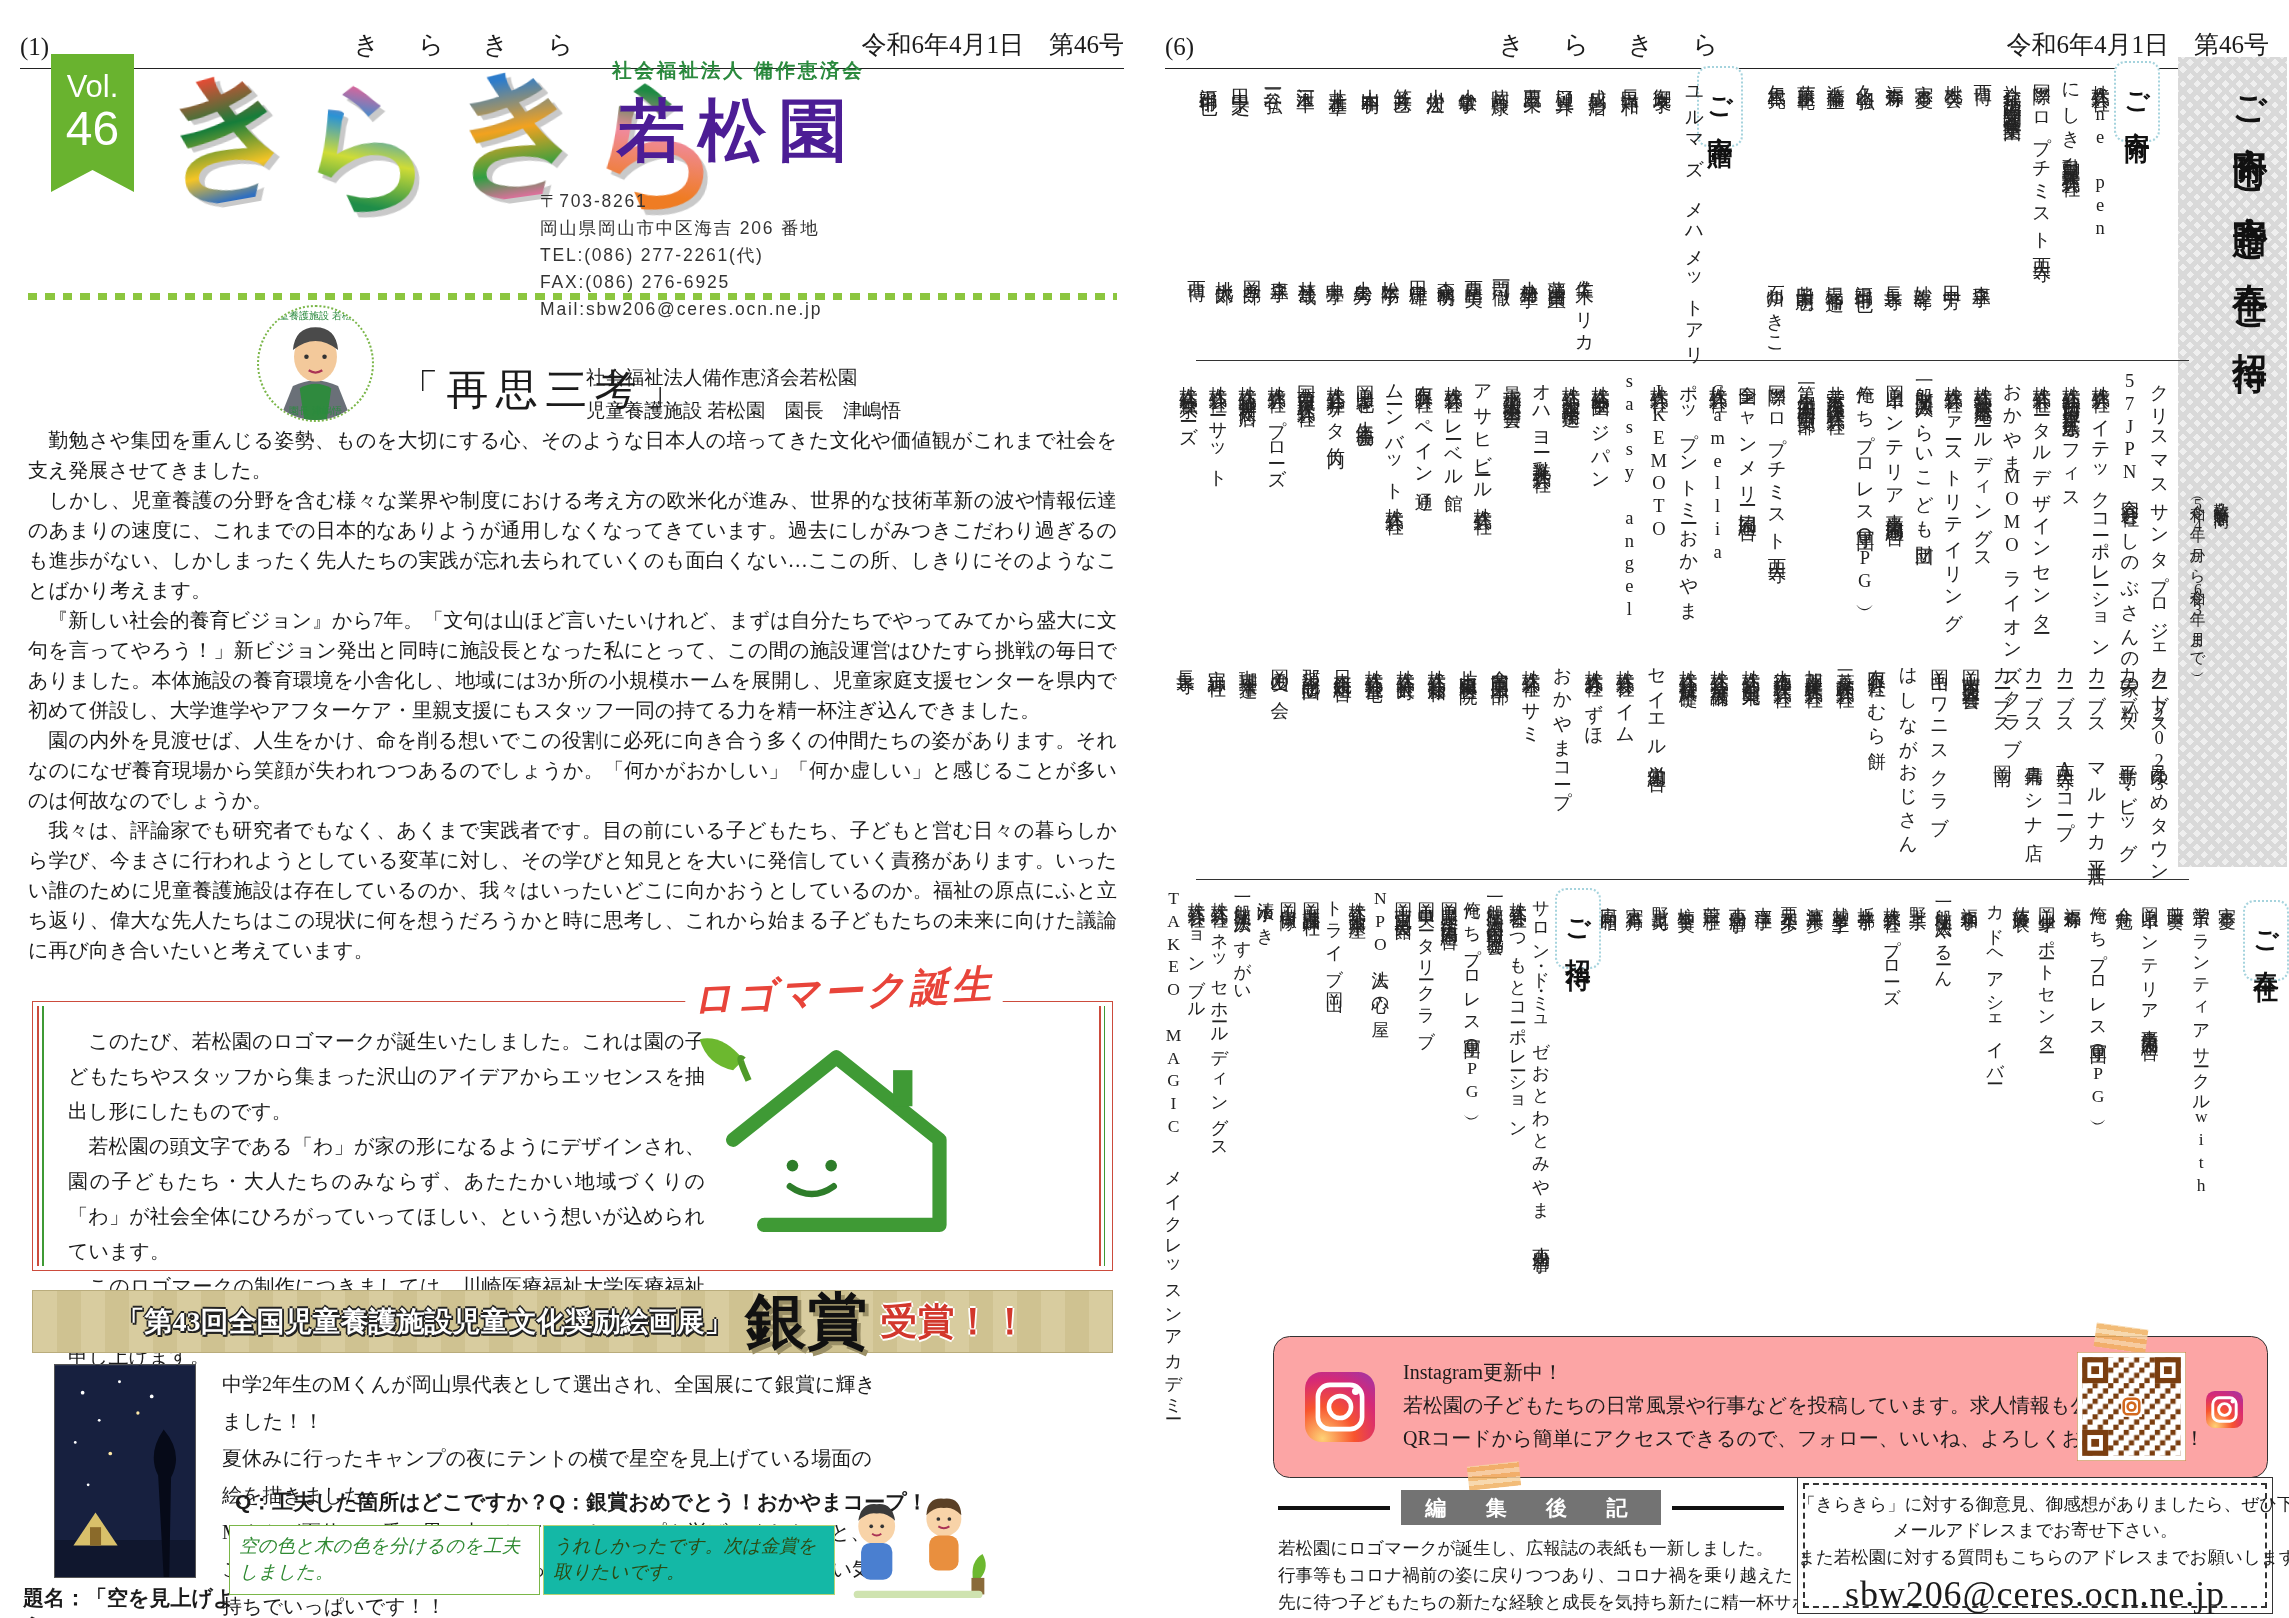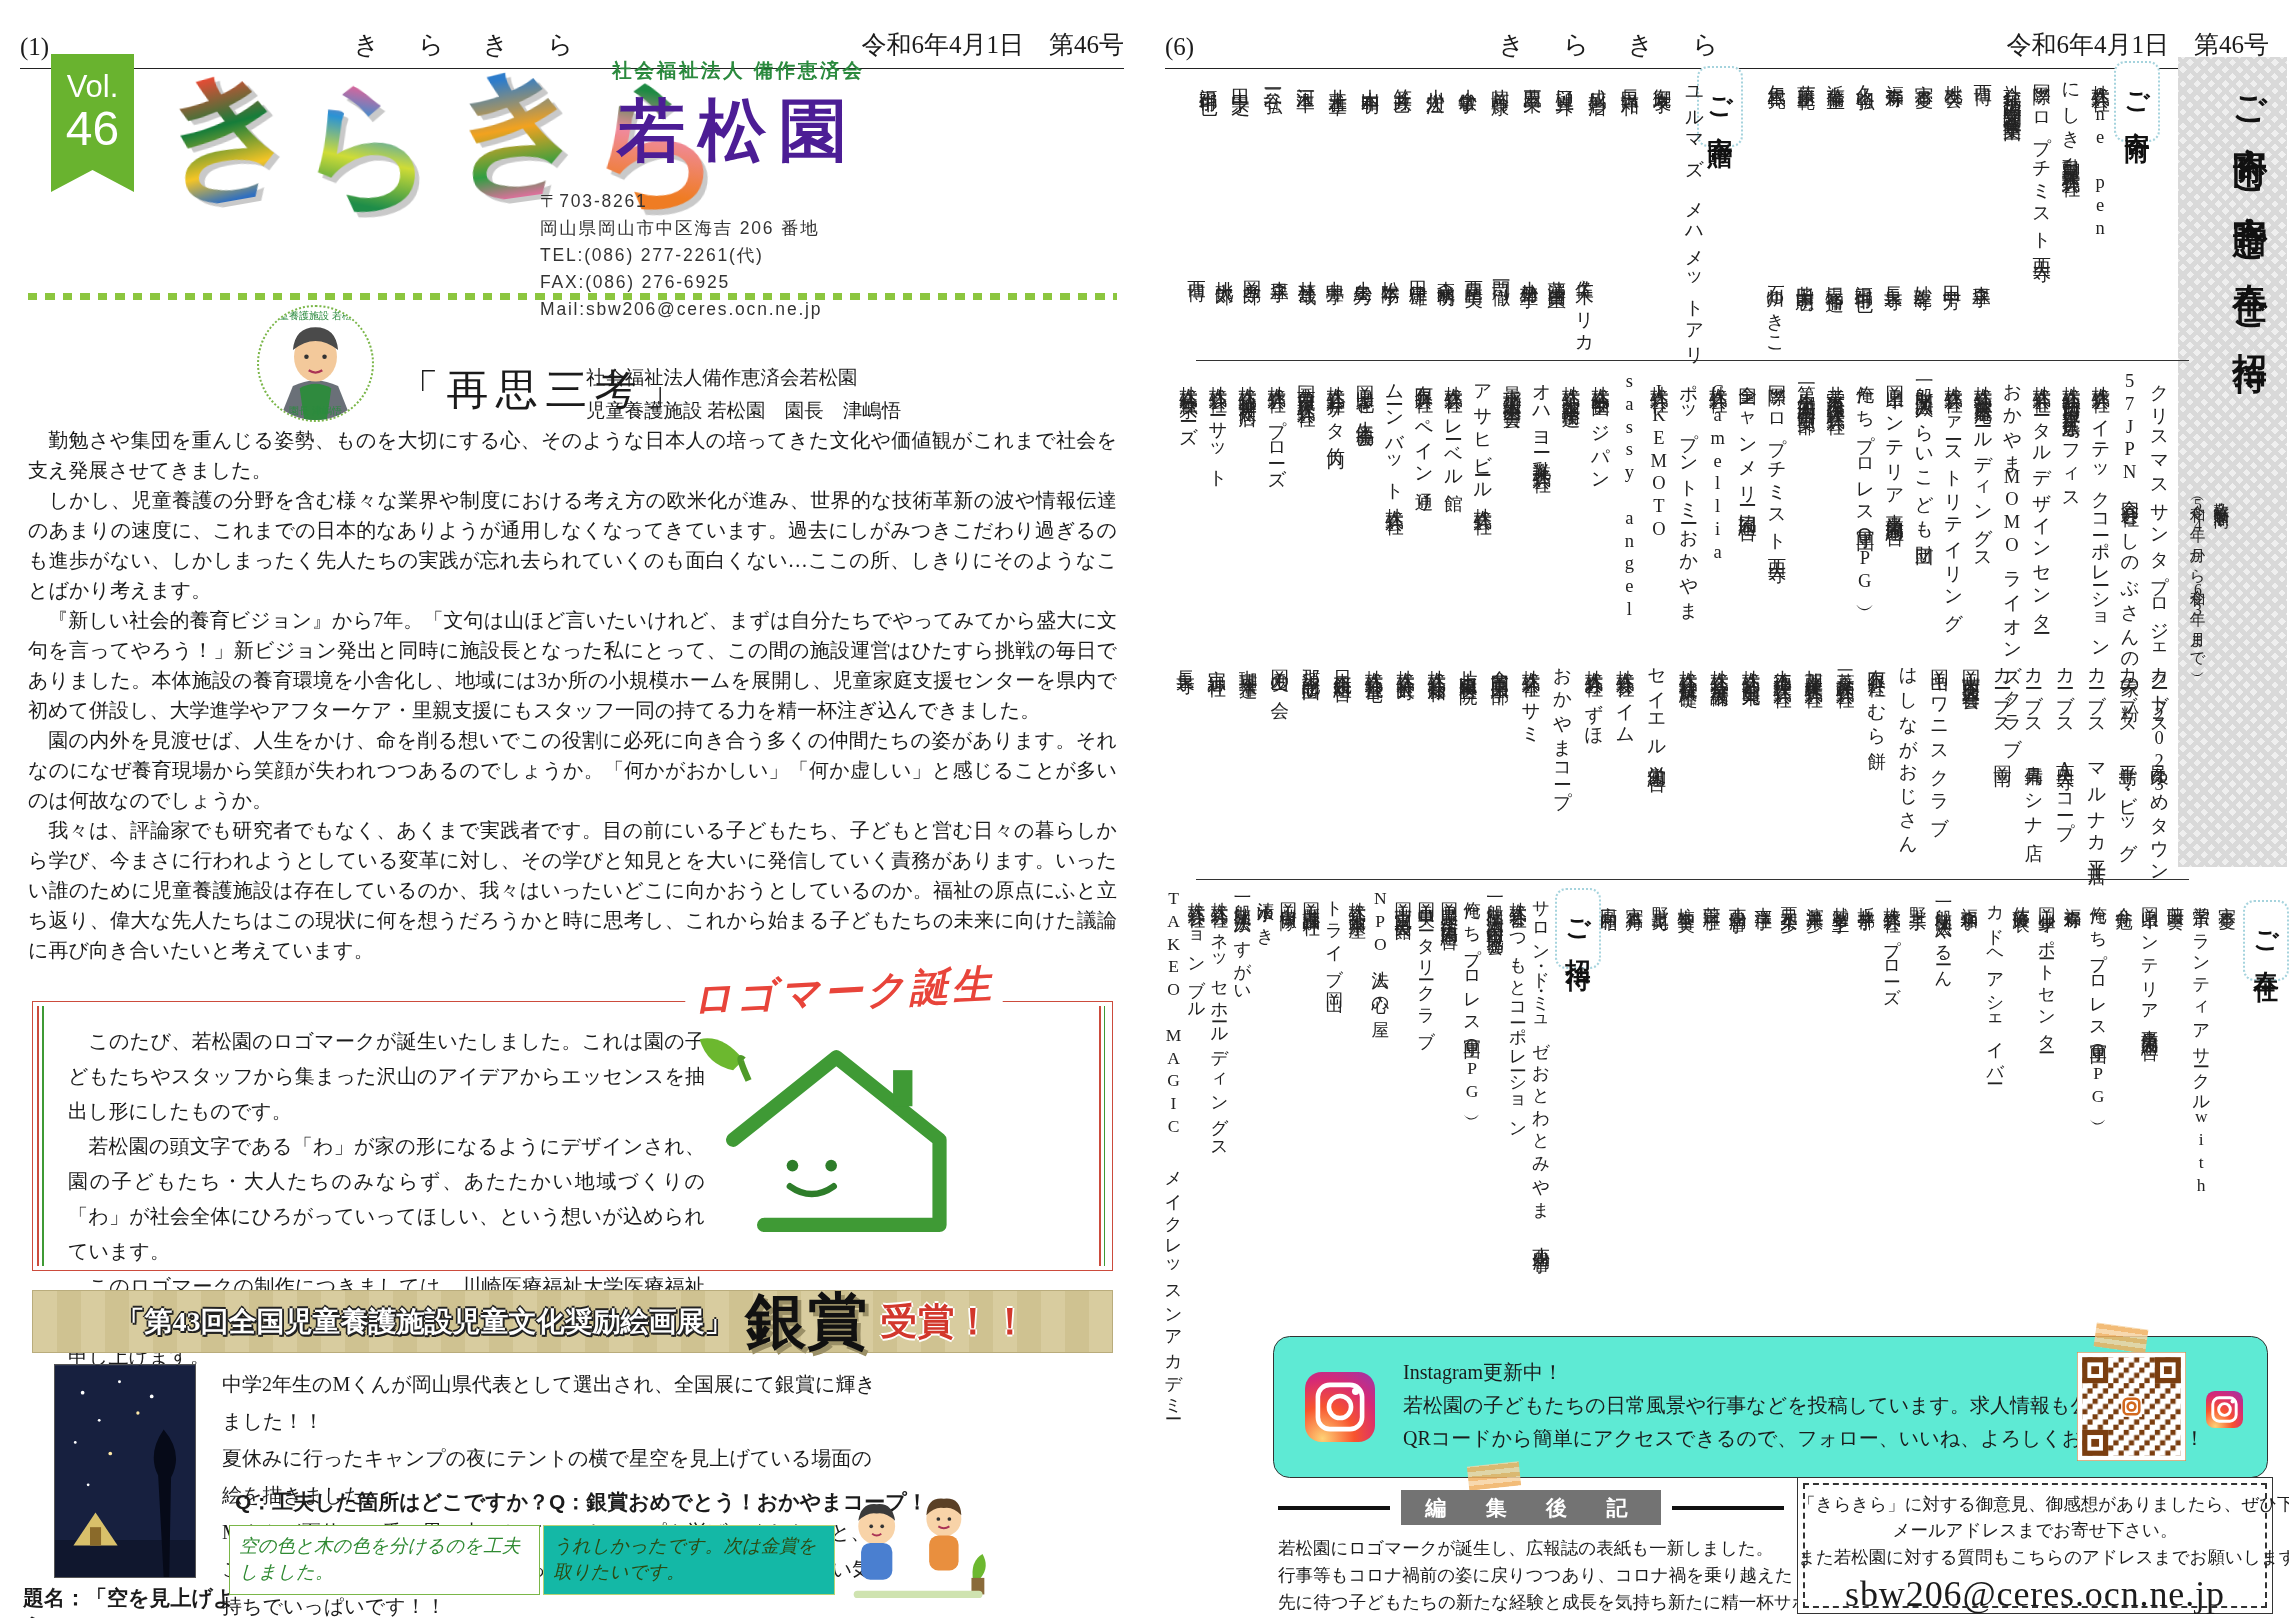--- a/index.html
+++ b/index.html
@@ -113,21 +113,21 @@
   #companiesA{left:54px;top:371px;width:969px;height:305px;gap:10px;}
   #companiesB{left:54px;top:655px;width:969px;height:220px;gap:12px;}
   #hoshi-label{left:1098px;top:900px;}
   #hoshi{left:473px;top:893px;width:618px;height:305px;gap:7.4px;}
   #hoshi .vcol{font-size:17.5px;}
   #shotai-label{left:410px;top:888px;}
   #shotai{left:52px;top:888px;width:353px;height:443px;gap:4.6px;}
   #shotai .vcol{font-size:17.5px;}
 
   .instabox{position:absolute;left:128px;top:1336px;width:993px;height:140px;border:1.8px solid #333;
-            border-radius:16.6px;background:#5eead4;}
+            border-radius:16.6px;background:#fca5a5;}
   .insta-icon{position:absolute;left:31px;top:35px;}
   .instatext{position:absolute;left:129px;top:18.5px;width:701px;font-size:20px;line-height:1.65;}
   .instatext div{white-space:nowrap;}
   .qr{position:absolute;right:81px;top:14.8px;}
   .qr-mini{position:absolute;right:24px;top:54px;}
   .tape{position:absolute;width:52px;height:24px;background:repeating-linear-gradient(0deg,#f0b060 0 4.6px,#f6d2a0 4.6px 9.2px);opacity:.85;}
   #tape1{right:120px;top:-11px;transform:rotate(8deg);}
   #tape2{left:194px;bottom:-11px;transform:rotate(-6deg);}
 
   .kokibox{position:absolute;left:133px;top:1490px;width:506px;height:126px;}

